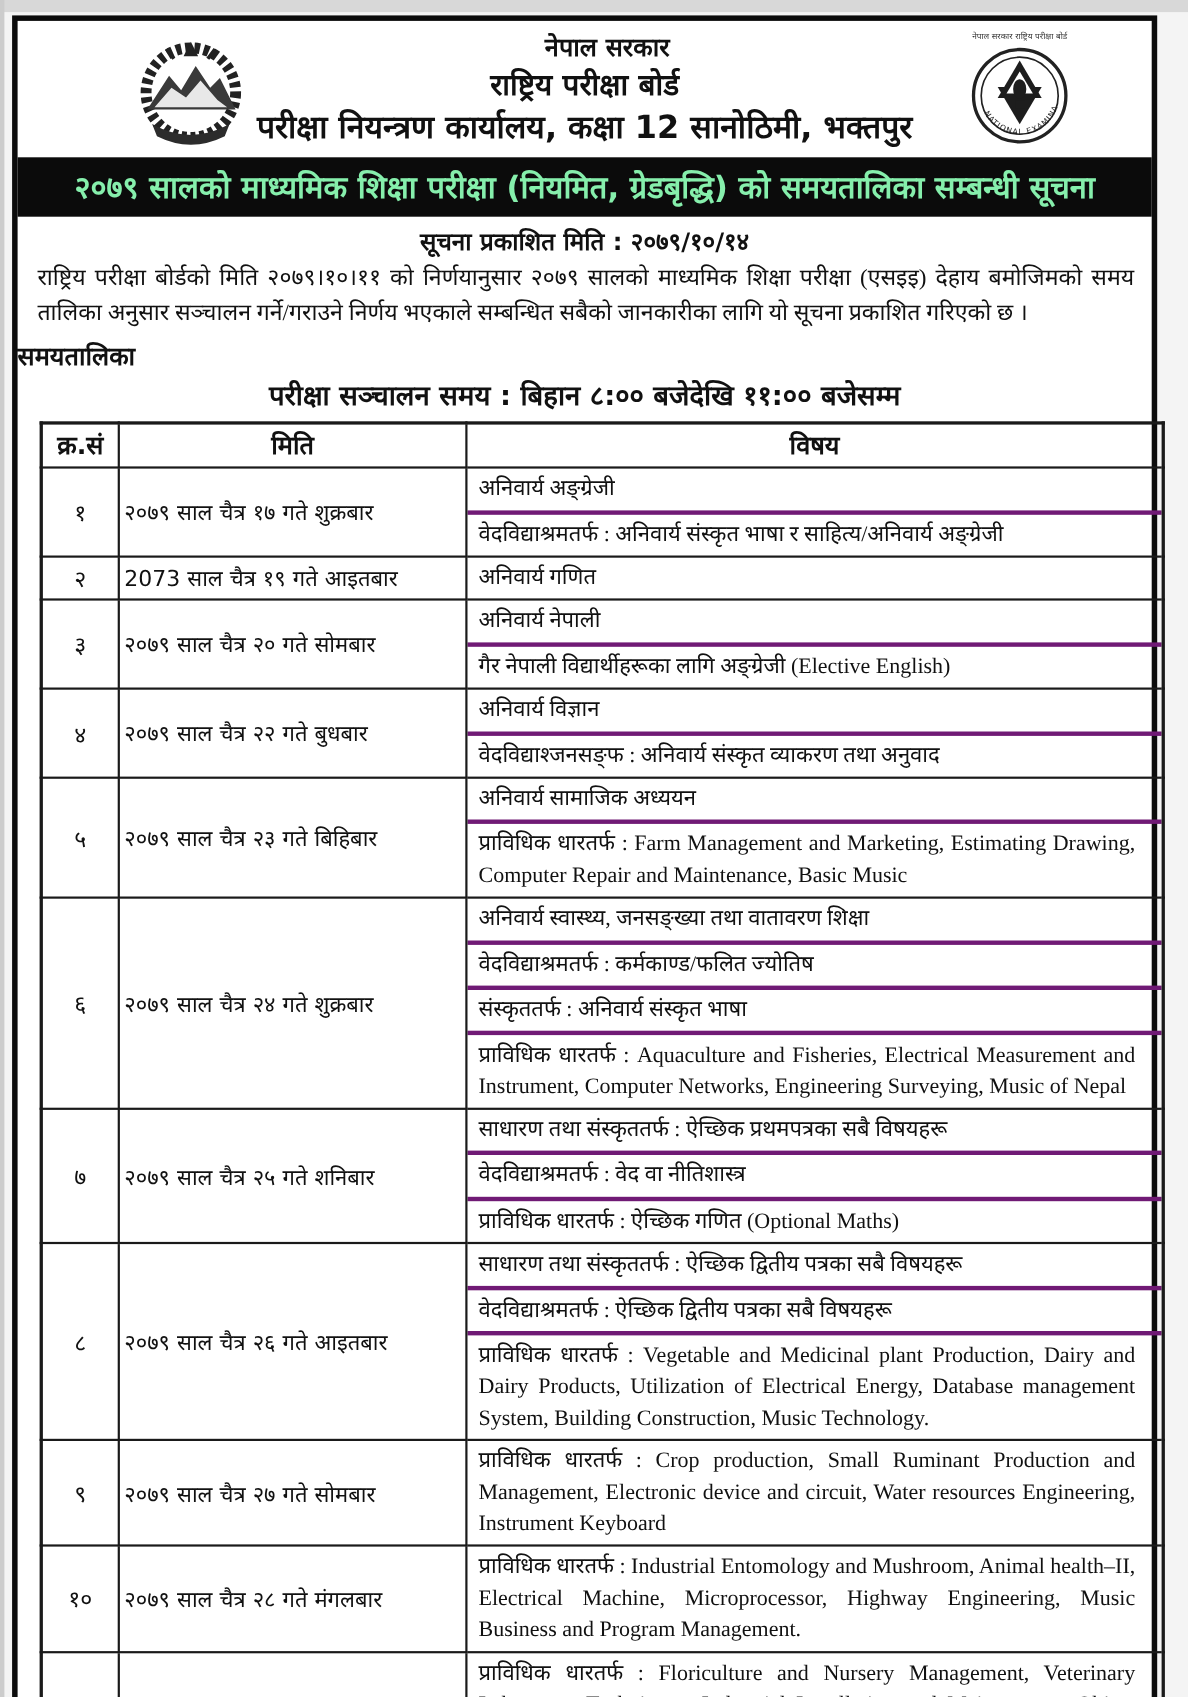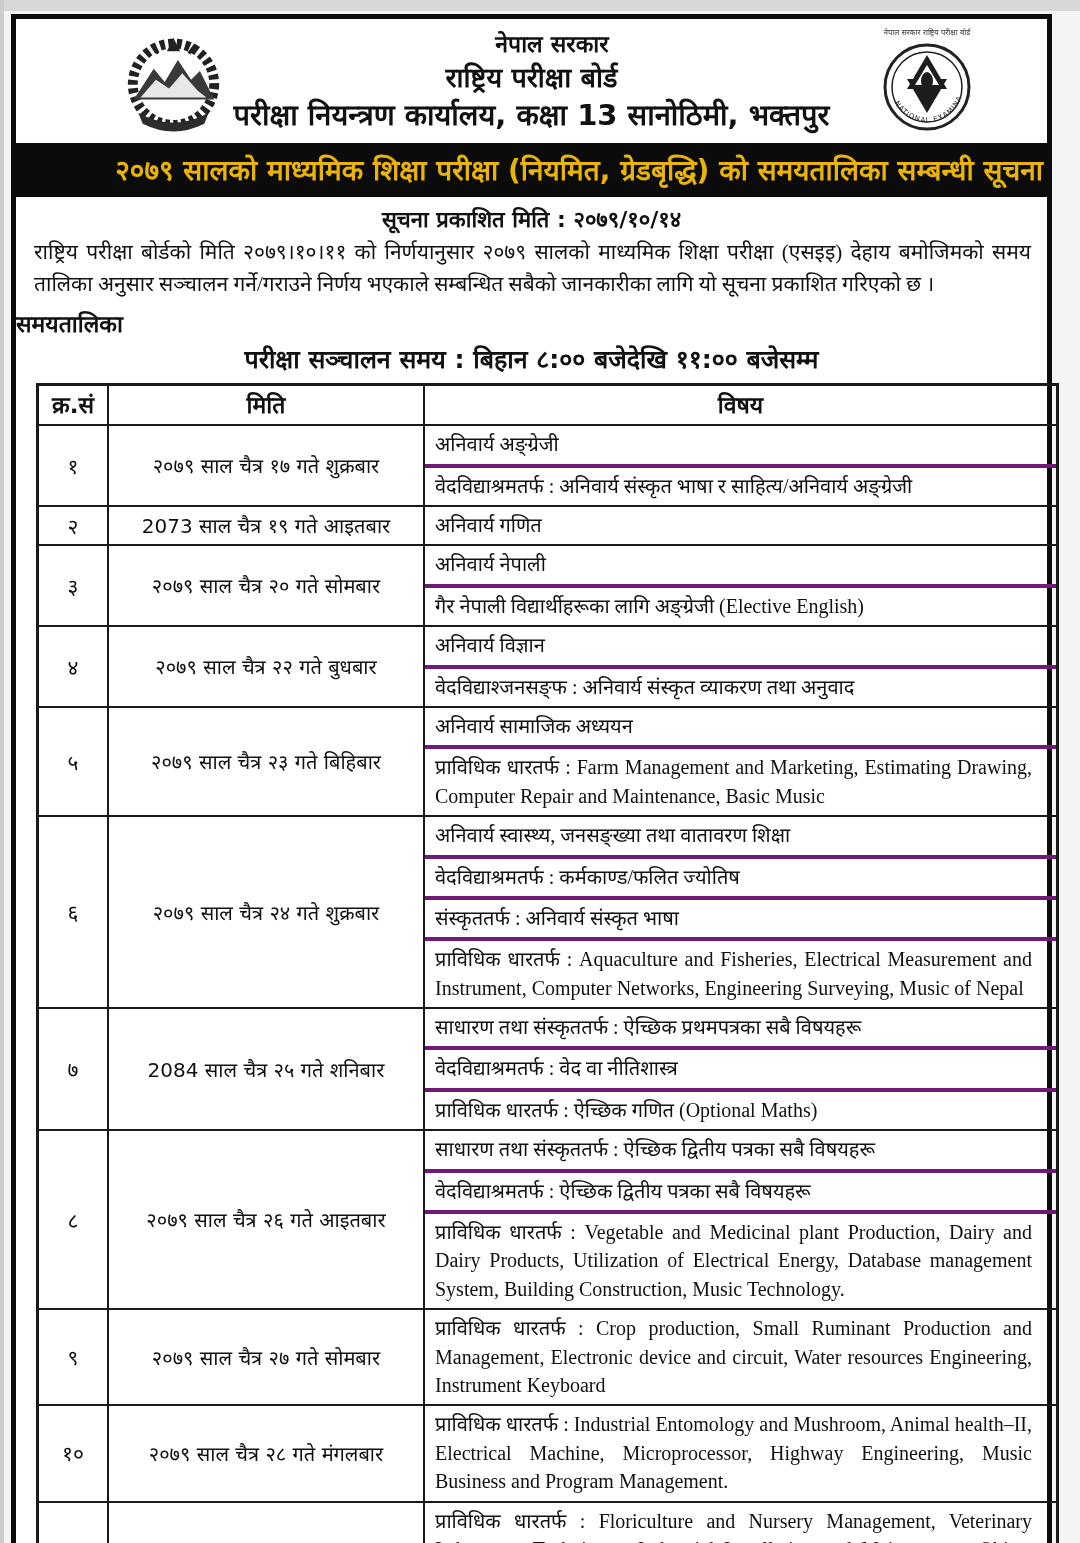--- a/index.html
+++ b/index.html
@@ -41,22 +41,22 @@
     position: absolute; left: 100px; top: 8px;
     width: 115px; height: 110px;
   }
   .emblem-right {
     position: absolute; right: 65px; top: 6px;
     width: 110px; height: 115px;
   }
   .banner {
     margin-top: 10px;
     background: #0b0b0b;
-    color: #eab308;
-    text-align: right;
+    color: #86efac;
+    text-align: center;
     font-size: 28px;
     font-weight: bold;
     padding: 7px 4px 9px 4px;
   }
   .pub-date {
     text-align: center;
     font-weight: bold;
     font-size: 22px;
     margin-top: 6px;
   }
@@ -97,21 +97,21 @@
     font-size: 23px;
     font-weight: bold;
     padding: 2px 2px 4px 2px;
     text-align: center;
   }
   td.sn-cell {
     text-align: center;
     font-size: 21px;
   }
   td.date-cell {
-    text-align: center;
+    text-align: left;
     font-size: 20px;
     padding: 2px 4px;
   }
   td.subjects-cell { padding: 0; }
   .subject-line {
     padding: 4px 24px 5px 10px;
     font-size: 20px;
     line-height: 1.42;
     text-align: justify;
     font-family: "Liberation Serif", "DejaVu Sans", serif;
@@ -156,21 +156,21 @@
           <path d="M50 30 L70 64 L30 64 Z" fill="#1d1d1d"></path>
           <path d="M50 88 L30 54 L70 54 Z" fill="#1d1d1d"></path>
           <path d="M50 40 L62 60 L38 60 Z" fill="#ffffff"></path>
           <ellipse cx="50" cy="56" rx="6" ry="9" fill="#1d1d1d"></ellipse>
           <rect x="46" y="66" width="8" height="8" fill="#1d1d1d"></rect>
         </g>
       </svg>
     </span>
     <div class="hdr-line1">नेपाल सरकार</div>
     <div class="hdr-line2">राष्ट्रिय परीक्षा बोर्ड</div>
-    <div class="hdr-line3">परीक्षा नियन्त्रण कार्यालय, कक्षा 13 सानोठिमी, भक्तपुर</div>
+    <div class="hdr-line3">परीक्षा नियन्त्रण कार्यालय, कक्षा 12 सानोठिमी, भक्तपुर</div>
   </div>
 
   <div class="banner">२०७९ सालको माध्यमिक शिक्षा परीक्षा (नियमित, ग्रेडबृद्धि) को समयतालिका सम्बन्धी सूचना</div>
 
   <div class="pub-date">सूचना प्रकाशित मिति : २०७९/१०/१४</div>
 
   <div class="intro">राष्ट्रिय परीक्षा बोर्डको मिति २०७९।१०।११ को निर्णयानुसार २०७९ सालको माध्यमिक शिक्षा परीक्षा (एसइइ) देहाय बमोजिमको समय तालिका अनुसार सञ्चालन गर्ने/गराउने निर्णय भएकाले सम्बन्धित सबैको जानकारीका लागि यो सूचना प्रकाशित गरिएको छ ।</div>
 
   <div class="sched-title">समयतालिका</div>
   <div class="exam-time">परीक्षा सञ्चालन समय : बिहान ८:०० बजेदेखि ११:०० बजेसम्म</div>
@@ -228,21 +228,21 @@
           <td class="date-cell">२०७९ साल चैत्र २४ गते शुक्रबार</td>
           <td class="subjects-cell">
             <div class="subject-line">अनिवार्य स्वास्थ्य, जनसङ्ख्या तथा वातावरण शिक्षा</div>
             <div class="subject-line">वेदविद्याश्रमतर्फ : कर्मकाण्ड/फलित ज्योतिष</div>
             <div class="subject-line">संस्कृततर्फ : अनिवार्य संस्कृत भाषा</div>
             <div class="subject-line">प्राविधिक धारतर्फ : Aquaculture and Fisheries, Electrical Measurement and Instrument, Computer Networks, Engineering Surveying, Music of Nepal</div>
           </td>
         </tr>
         <tr>
           <td class="sn-cell">७</td>
-          <td class="date-cell">2084 साल चैत्र २५ गते शनिबार</td>
+          <td class="date-cell">२०७९ साल चैत्र २५ गते शनिबार</td>
           <td class="subjects-cell">
             <div class="subject-line">साधारण तथा संस्कृततर्फ : ऐच्छिक प्रथमपत्रका सबै विषयहरू</div>
             <div class="subject-line">वेदविद्याश्रमतर्फ : वेद वा नीतिशास्त्र</div>
             <div class="subject-line">प्राविधिक धारतर्फ : ऐच्छिक गणित (Optional Maths)</div>
           </td>
         </tr>
         <tr>
           <td class="sn-cell">८</td>
           <td class="date-cell">२०७९ साल चैत्र २६ गते आइतबार</td>
           <td class="subjects-cell">

